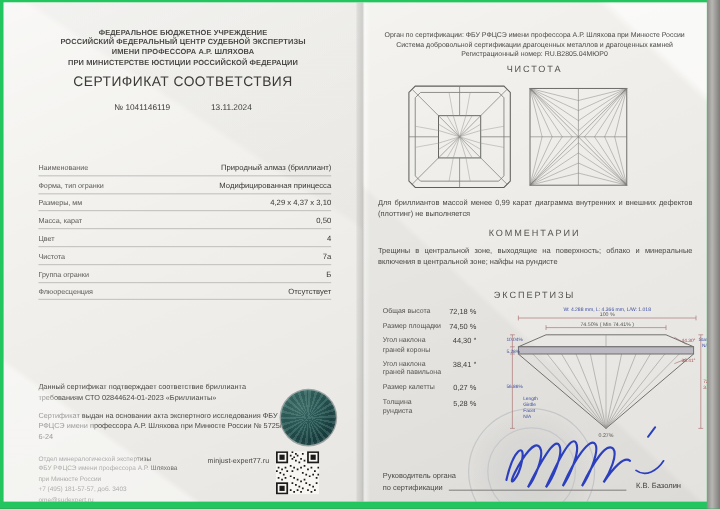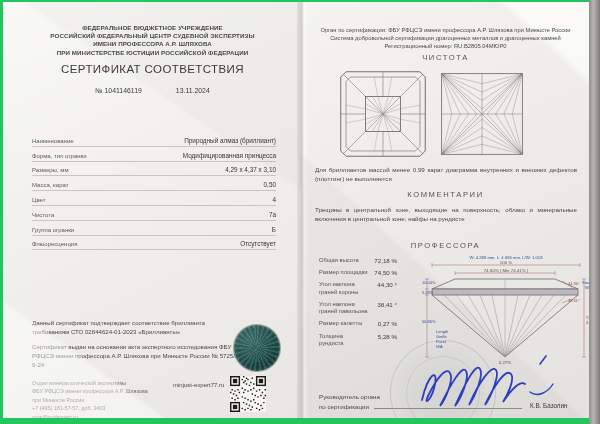--- a/index.html
+++ b/index.html
@@ -170,21 +170,21 @@
         <path d="M98 2 L50 14 M98 2 L50 24 M98 2 L50 34 M98 2 L50 44 M98 2 L86 50 M98 2 L76 50 M98 2 L66 50 M98 2 L56 50" stroke-width="0.45"></path>
         <path d="M2 98 L50 86 M2 98 L50 76 M2 98 L50 66 M2 98 L50 56 M2 98 L14 50 M2 98 L24 50 M2 98 L34 50 M2 98 L44 50" stroke-width="0.45"></path>
         <path d="M98 98 L50 86 M98 98 L50 76 M98 98 L50 66 M98 98 L50 56 M98 98 L86 50 M98 98 L76 50 M98 98 L66 50 M98 98 L56 50" stroke-width="0.45"></path>
       </svg>
 
       <div class="abs rnote" style="left:13px;top:163px;width:262px;">Для бриллиантов массой менее 0,99 карат диаграмма внутренних и внешних дефектов (плоттинг) не выполняется</div>
 
       <div class="abs sechead" style="top:188px;">КОММЕНТАРИИ</div>
       <div class="abs rnote" style="left:13px;top:203px;width:262px;">Трещины в центральной зоне, выходящие на поверхность; облако и минеральные включения в центральной зоне; найфы на рундисте</div>
 
-      <div class="abs sechead" style="top:239px;">ПРОФЕССОРА</div>
+      <div class="abs sechead" style="top:239px;">ЭКСПЕРТИЗЫ</div>
 
       <div class="abs props" style="left:17px;top:255px;">
         <div class="prow">
           <span class="plbl">Общая высота</span>
           <span class="pval">72,18 %</span>
         </div>
         <div class="prow">
           <span class="plbl">Размер площадки</span>
           <span class="pval">74,50 %</span>
         </div>

